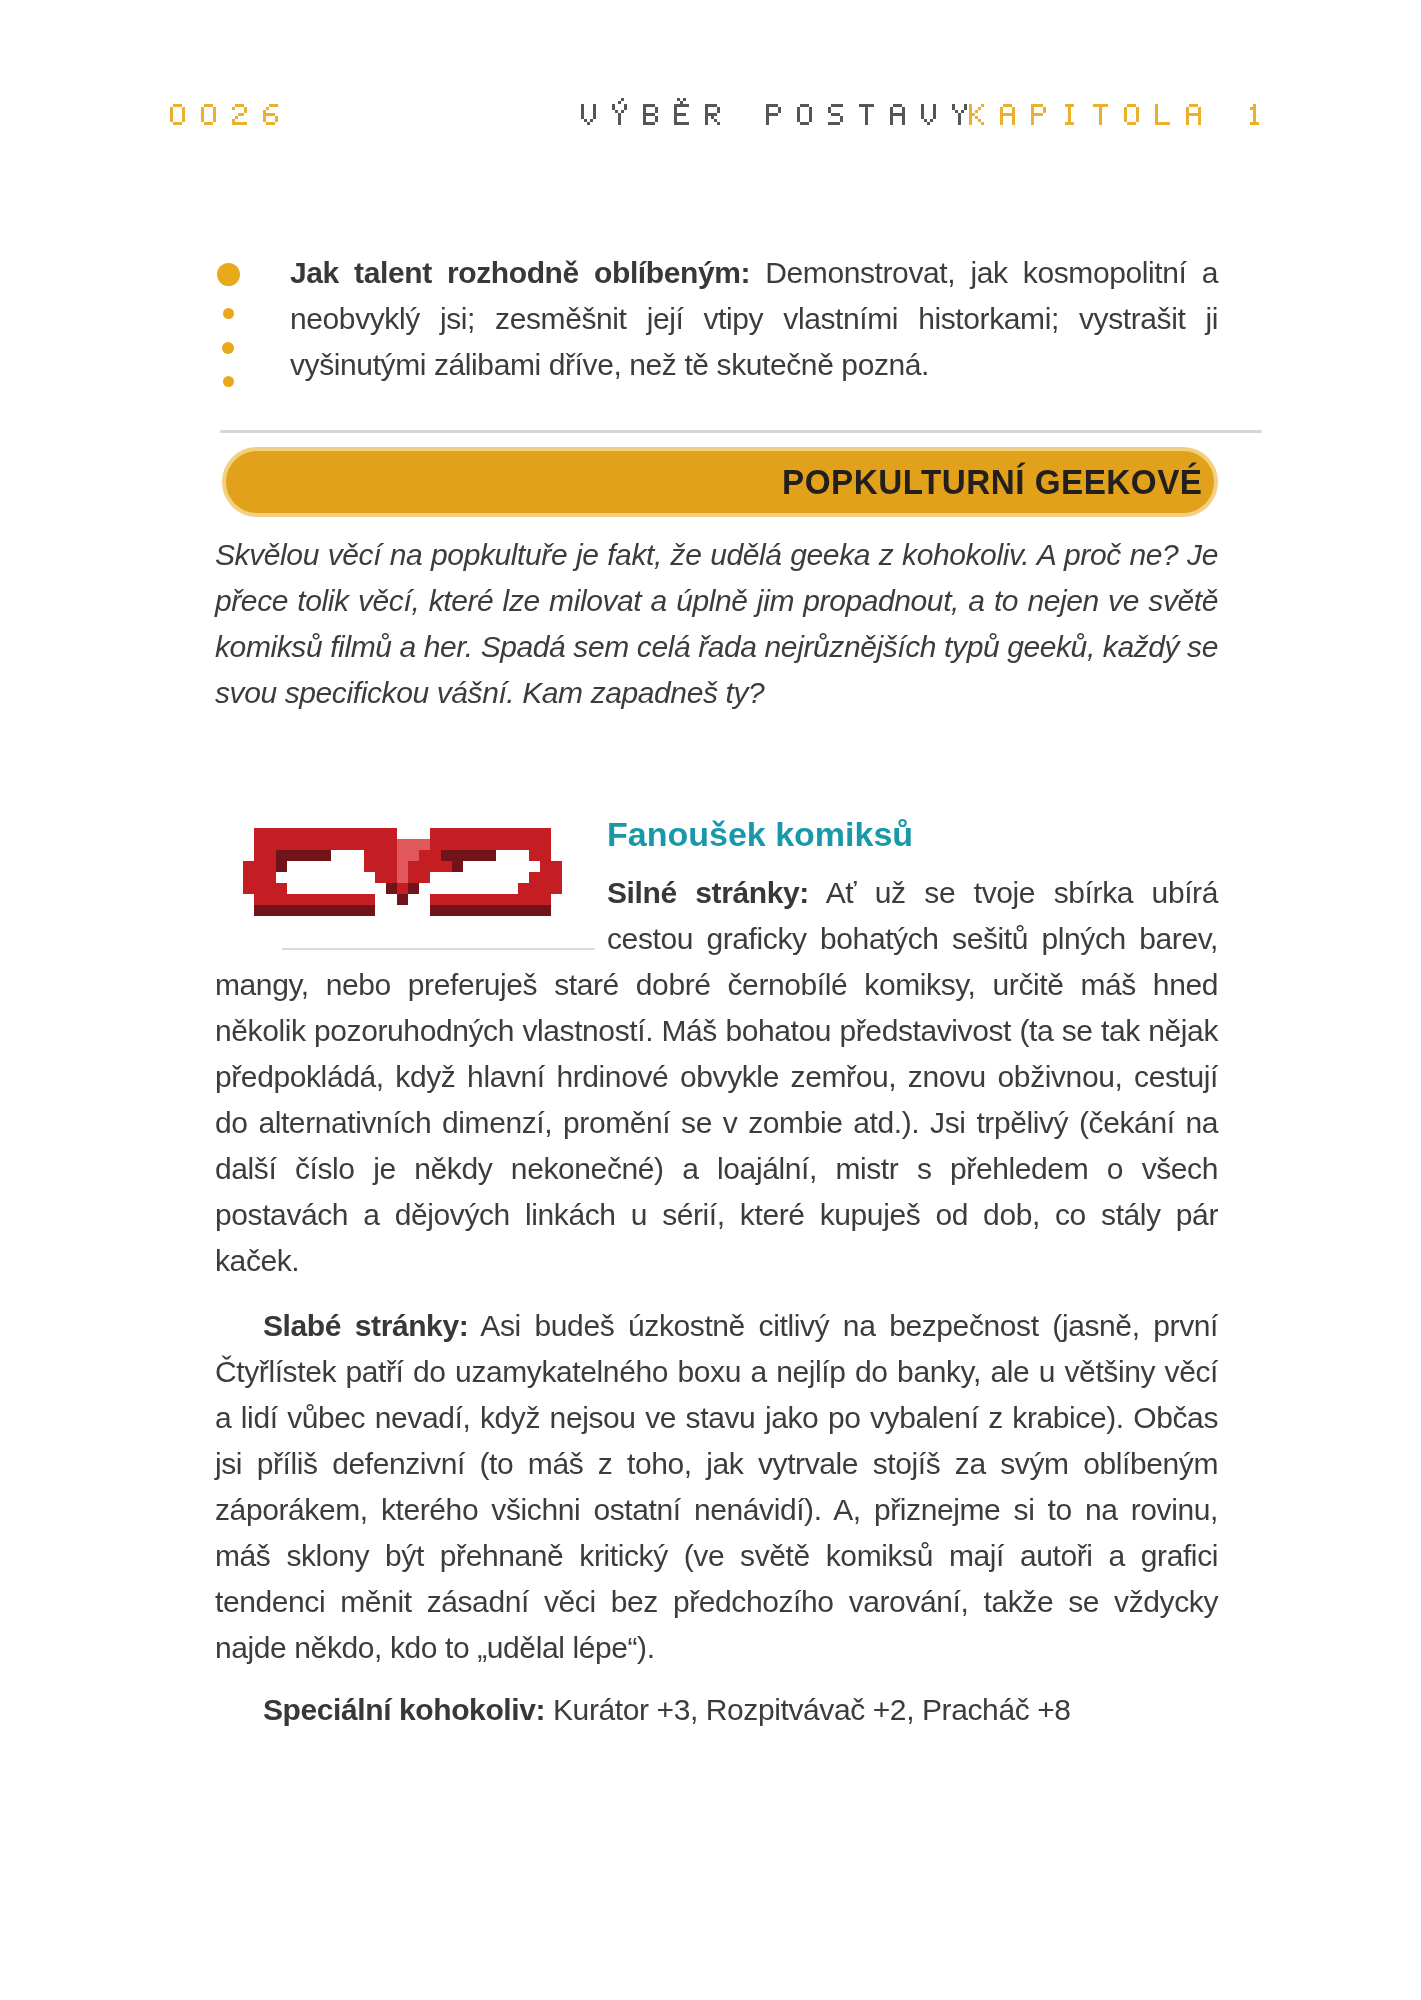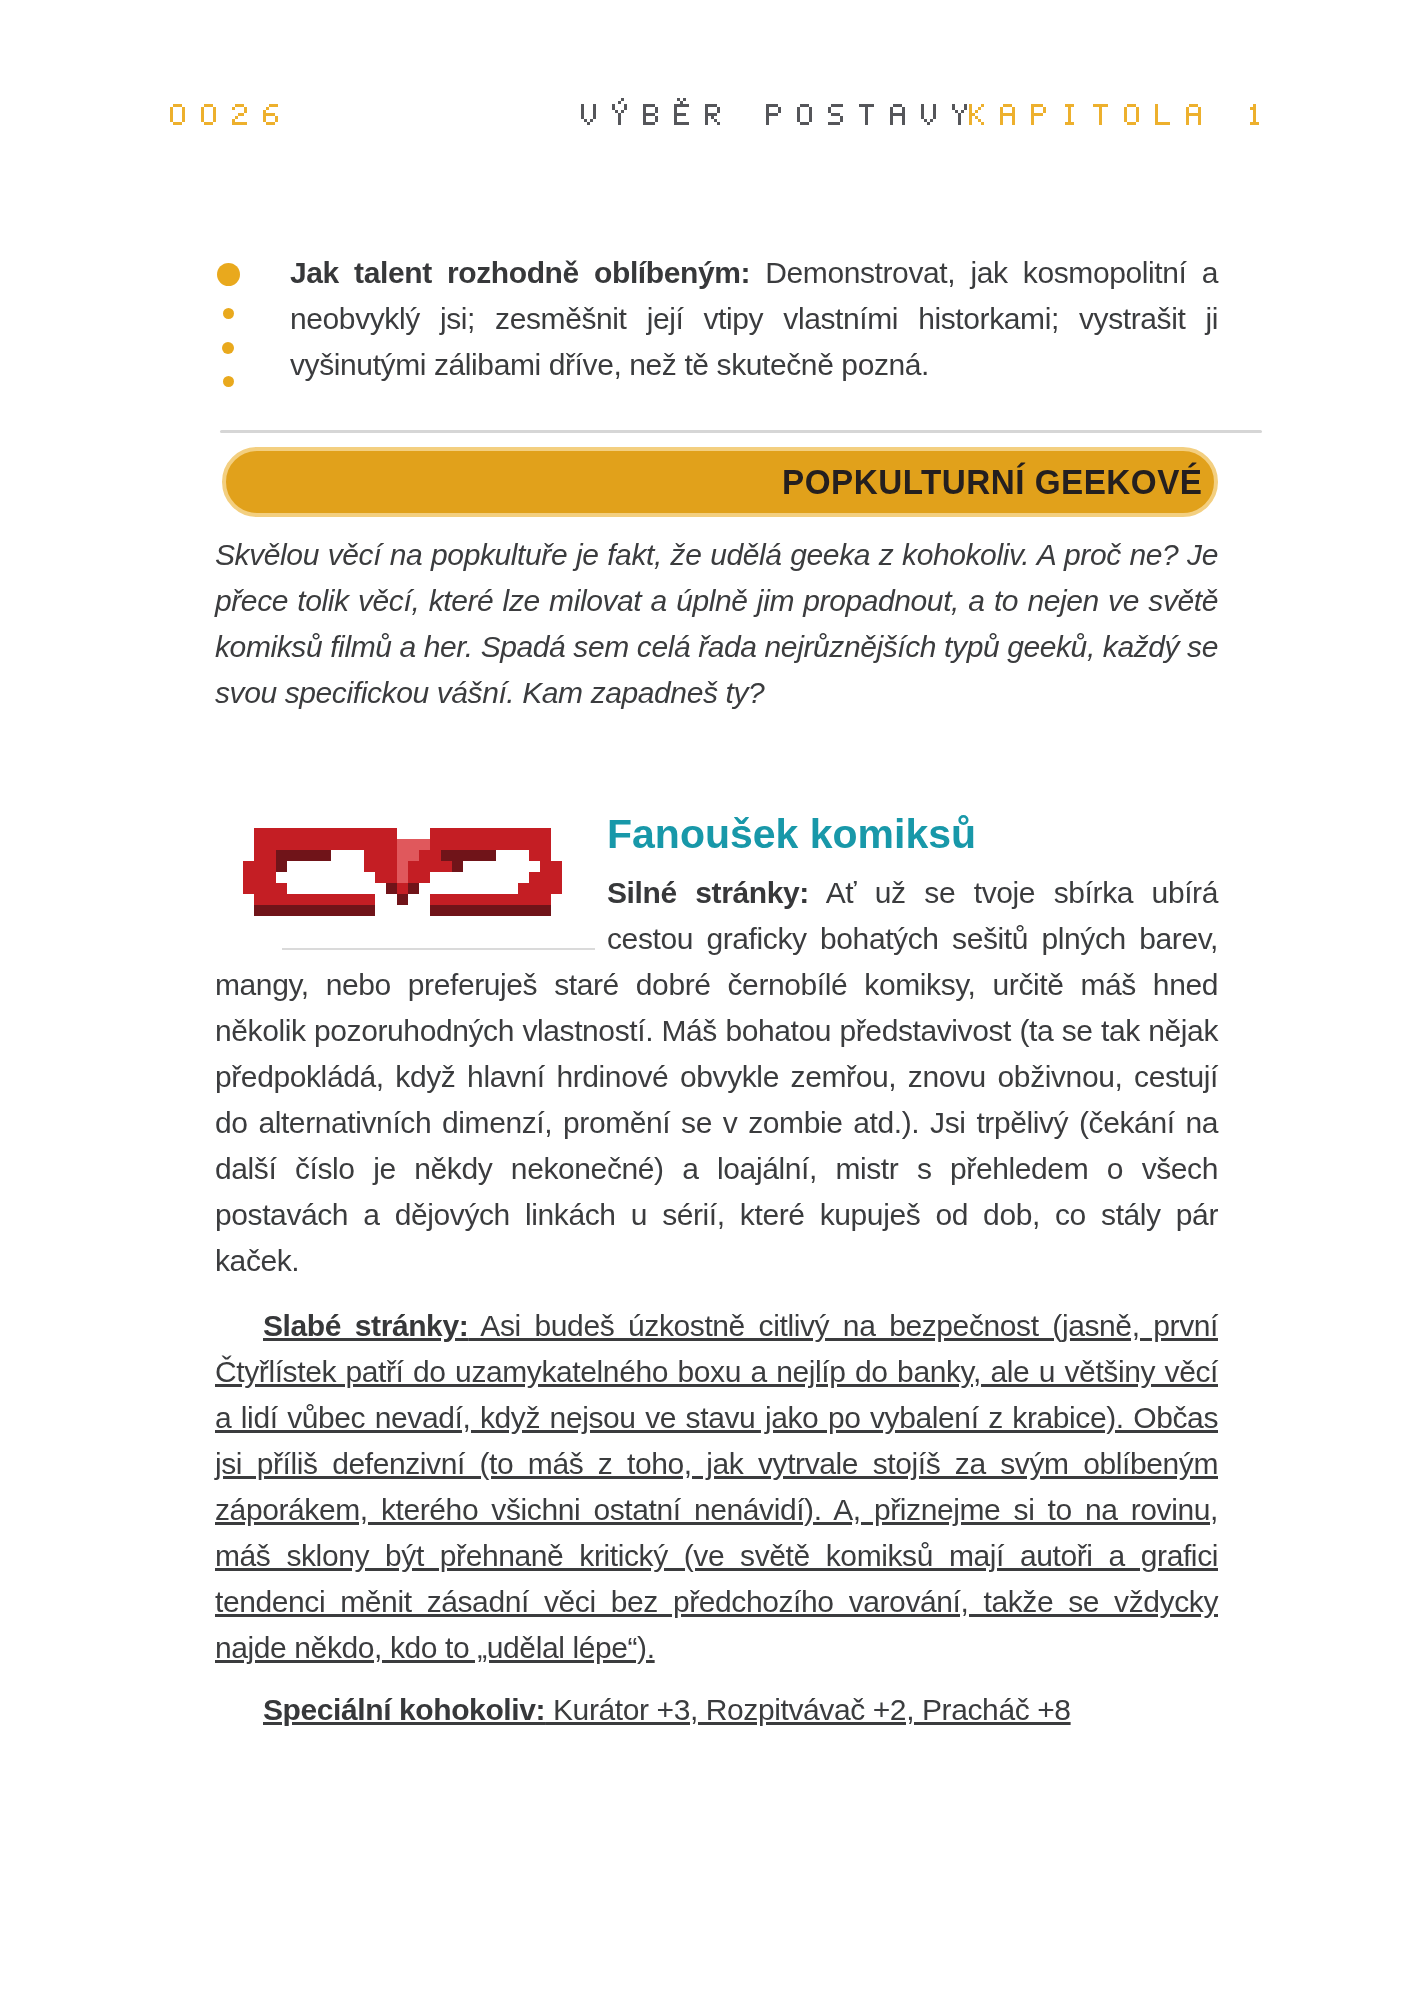--- a/index.html
+++ b/index.html
@@ -34,24 +34,24 @@
     background:var(--banner_fill,#e1a11b);border:4px solid var(--banner_border,#f3cf80);border-radius:36px;
     display:flex;align-items:center;justify-content:flex-end;
   }
   .banner-label{font-size:35px;font-weight:700;color:var(--banner_text,#241f1f);letter-spacing:0.5px;display:inline-block;transform:scaleX(0.95);}
   .intro-para{position:absolute;left:215px;top:532px;width:1003px;font-style:italic;}
   
   .fan-section{position:absolute;left:215px;top:810px;width:1003px;}
   .glasses-box{float:left;width:392px;height:145px;position:relative;}
   .glasses{position:absolute;left:28px;top:18px;width:319px;height:88px;}
   .glasses-underline{position:absolute;left:67px;top:138px;width:313px;height:2px;background:#dadada;}
-  .fan-heading{margin:0;font-size:41px;line-height:48px;font-weight:700;color:var(--heading_teal,#1898a9);}
+  .fan-heading{margin:0;font-size:34px;line-height:48px;font-weight:700;color:var(--heading_teal,#1898a9);}
   .fan-para{margin-top:12px;}
   .bottom-block{position:absolute;left:215px;top:1303px;width:1003px;}
-  .indent{text-indent:48px;text-decoration:underline;}
+  .indent{text-indent:48px;}
   .abil-para{margin-top:16px;}
 </style>
 </head>
 <body>
 
 <div class="page">
 
   <header>
     <div class="pixtext ph-left">
         <span class="pixchar">

